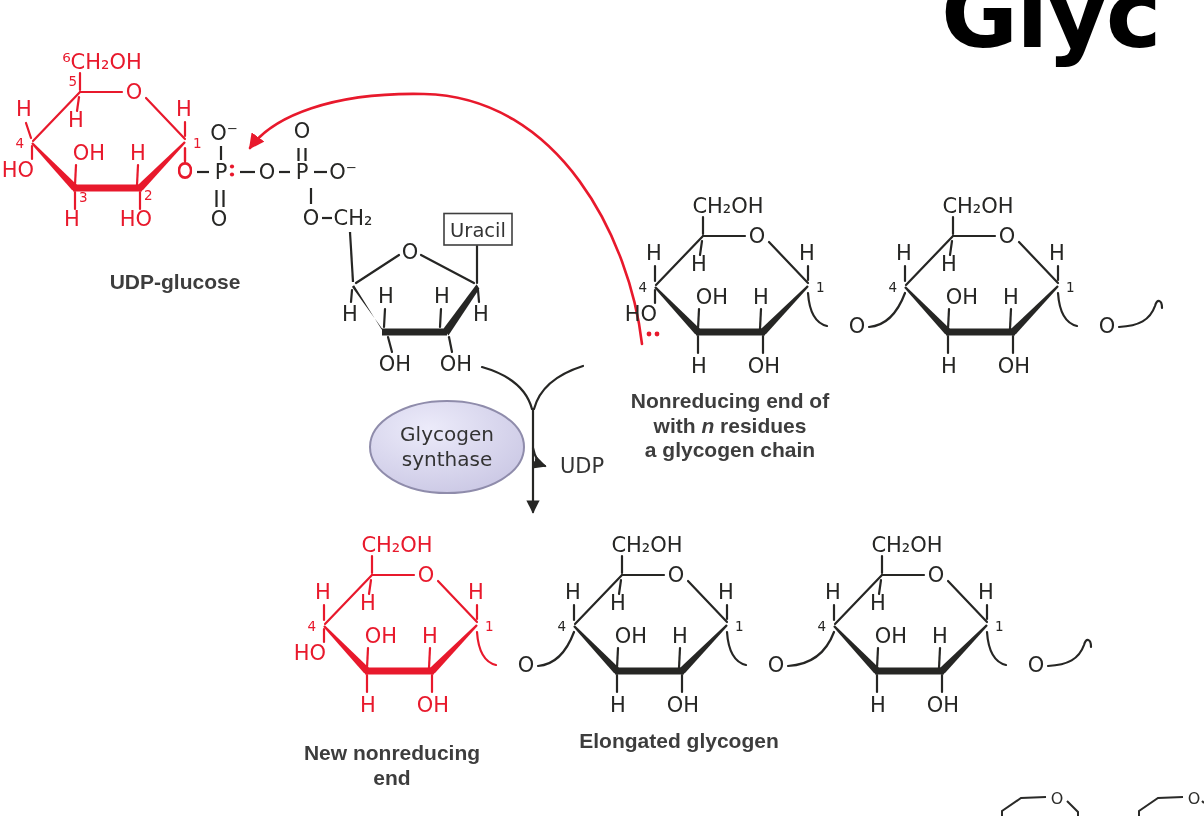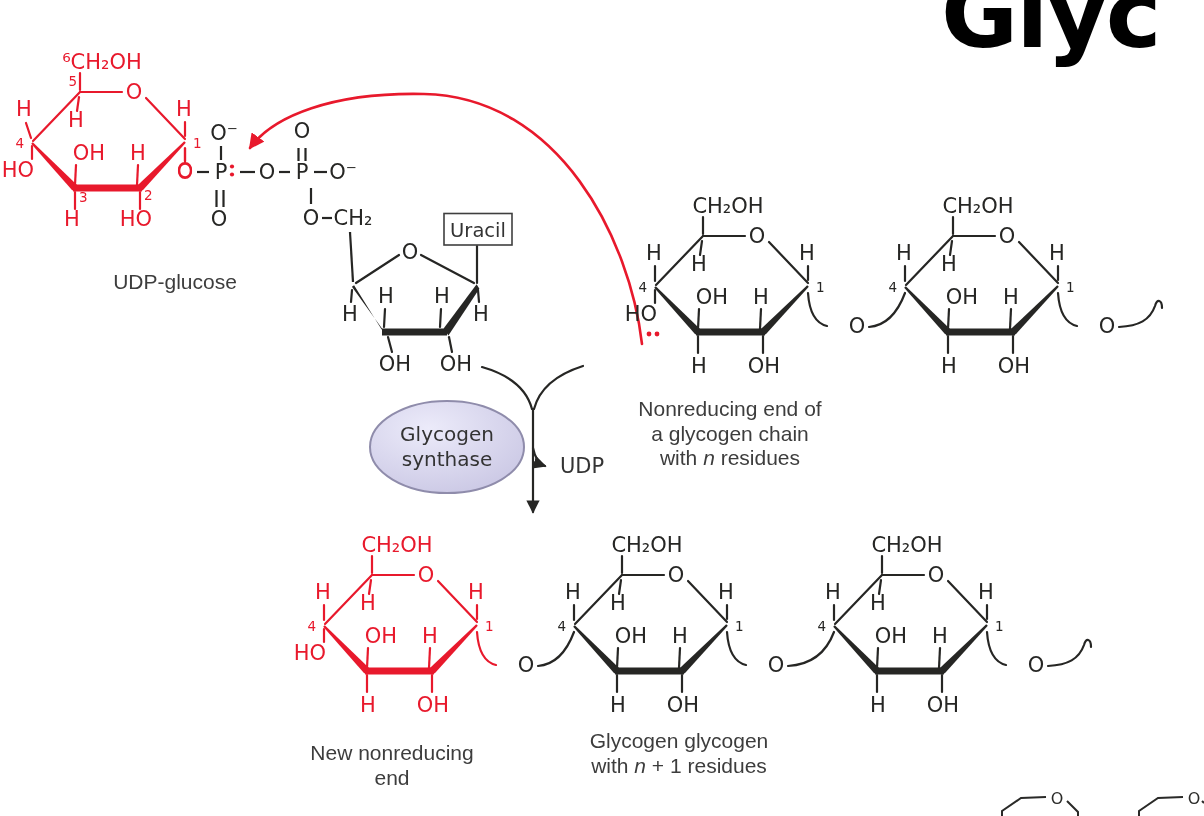--- a/index.html
+++ b/index.html
@@ -2,21 +2,21 @@
 <html><head>
 <meta charset="utf-8">
 <style>
   html,body{margin:0;padding:0;}
   body{width:1204px;height:816px;overflow:hidden;position:relative;background:#ffffff;
        font-family:"Liberation Sans",sans-serif;}
   #canvas{position:absolute;left:0;top:0;}
   svg text{font-family:"DejaVu Sans","Liberation Sans",sans-serif;}
   .title{position:absolute;left:941px;top:-40px;font-family:"DejaVu Sans",sans-serif;
          font-weight:bold;font-size:94px;letter-spacing:-2px;color:#000;white-space:nowrap;}
-  .cap{position:absolute;font-size:21px;color:#3d3d3d;text-align:center;line-height:24.5px;}
+  .cap{position:absolute;font-size:21px;color:#3d3d3d;text-align:center;line-height:24.5px;font-weight:bold;}
   .cap i{font-style:italic;}
 </style>
 </head>
 <body>
 
 <div class="title">Glyc</div>
 
 <svg id="canvas" width="1204" height="816" viewBox="0 0 1204 816">
   <defs>
     <marker id="ah-red" viewBox="0 0 8 8" refX="7" refY="4" markerWidth="6" markerHeight="6" orient="auto">
@@ -302,26 +302,25 @@
         <text x="1036" y="672" fill="#262624" font-size="21" text-anchor="middle">O</text>
         <path d="M 1048 666 C 1068 665 1079 659 1084 645 C 1086 637 1091 639 1091 647" fill="none" stroke="#262624" stroke-width="2.2" stroke-linecap="round"></path>
       </g>
     </g>
 </svg>
 
 <div class="cap" style="left:75px;top:270px;width:200px;">
   <span>UDP-glucose</span>
 </div>
 
-<div class="cap" style="left:628px;top:397px;width:204px;">
+<div class="cap" style="left:628px;top:389px;width:204px;">
   <div><span>Nonreducing end of</span></div>
+  <div><span>with </span><i>n</i><span> residues</span></div>
   <div><span>a glycogen chain</span></div>
-  <div><span>with </span><i>n</i><span> residues</span></div>
 </div>
 
 <div class="cap" style="left:292px;top:741px;width:200px;">
   <span>New nonreducing end</span>
 </div>
 
 <div class="cap" style="left:577px;top:729px;width:204px;">
-  <div><span>Glycogen glycogen</span></div>
-  <div><span>with </span><i>n</i><span> + 1 residues</span></div>
+  <div><span>Elongated glycogen</span></div>
 </div>
 
 </body></html>

